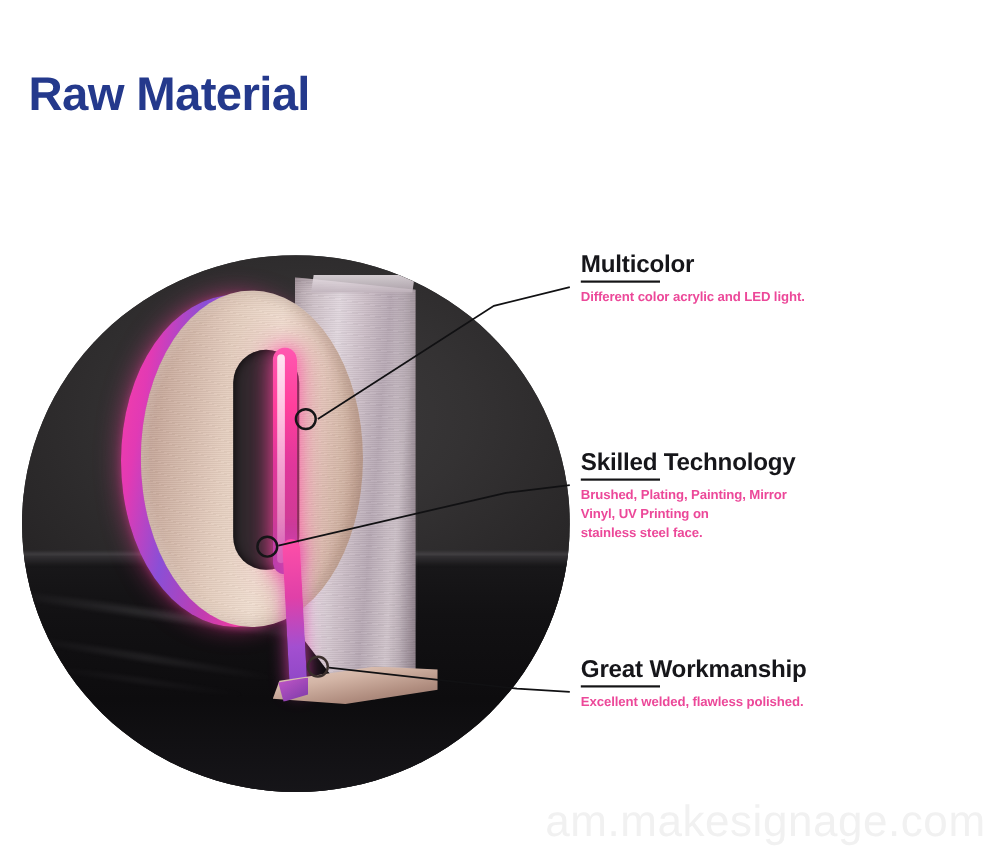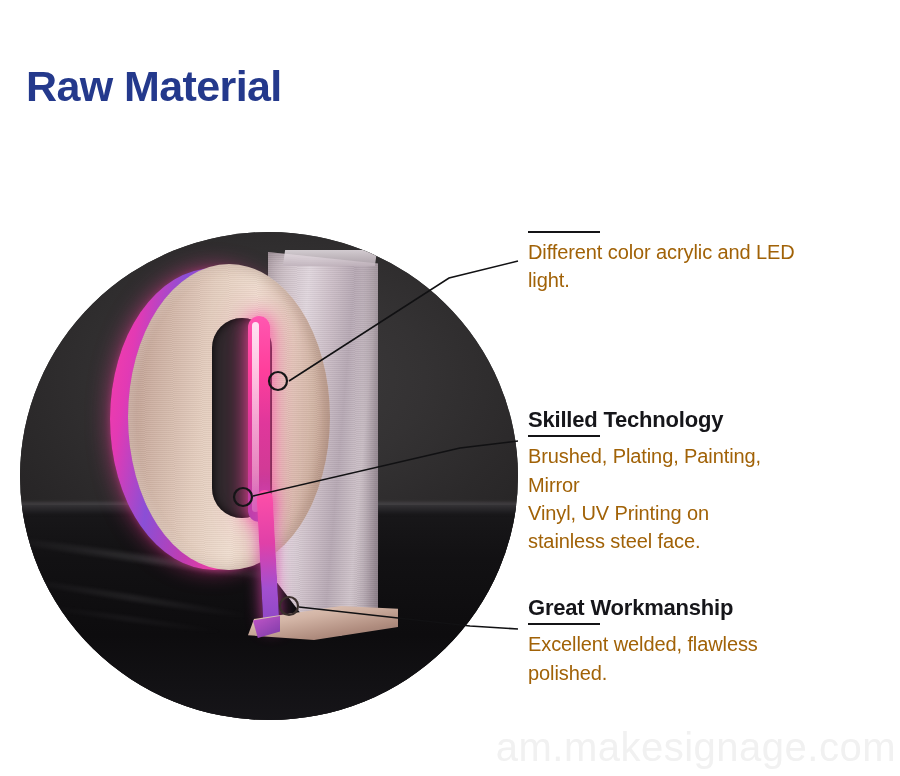--- a/index.html
+++ b/index.html
@@ -243,25 +243,26 @@
     line-height: 1.1;
   }
   .callout-rule {
     width: 72px;
     height: 2px;
     background: #141416;
     margin-top: 3px;
   }
   .callout-body {
     margin-top: 5px;
-    font-size: 20px;
-    color: #a16207;
+    font-size: 12px;
+    color: #ec4899;
     line-height: 1.42;
     letter-spacing: -0.1px;
     white-space: pre-line;
+    font-weight: bold;
   }
 
   #callout-1 { left: 528px; top: 228px; }
   #callout-2 { left: 528px; top: 408px; }
   #callout-3 { left: 528px; top: 596px; }
 
   
   #leaders {
     position: absolute;
     left: 0; top: 0;
@@ -326,20 +327,21 @@
     <circle cx="278" cy="381" r="9" fill="none" stroke="#151517" stroke-width="2.2"></circle>
 
     <polyline points="253,496 460,448 518,441" fill="none" stroke="#111113" stroke-width="1.6"></polyline>
     <circle cx="243" cy="497" r="9" fill="none" stroke="#151517" stroke-width="2.2"></circle>
 
     <polyline points="299,607 470,626 518,629" fill="none" stroke="#111113" stroke-width="1.6"></polyline>
     <circle cx="289" cy="606" r="9" fill="none" stroke="#3a2f2c" stroke-width="2.2"></circle>
   </svg>
 
   <div class="callout" id="callout-1">
+    <div class="callout-title">Multicolor</div>
     <div class="callout-rule"></div>
     <div class="callout-body">Different color acrylic and LED light.</div>
   </div>
 
   <div class="callout" id="callout-3">
     <div class="callout-title">Great Workmanship</div>
     <div class="callout-rule"></div>
     <div class="callout-body">Excellent welded, flawless polished.</div>
   </div>
 

